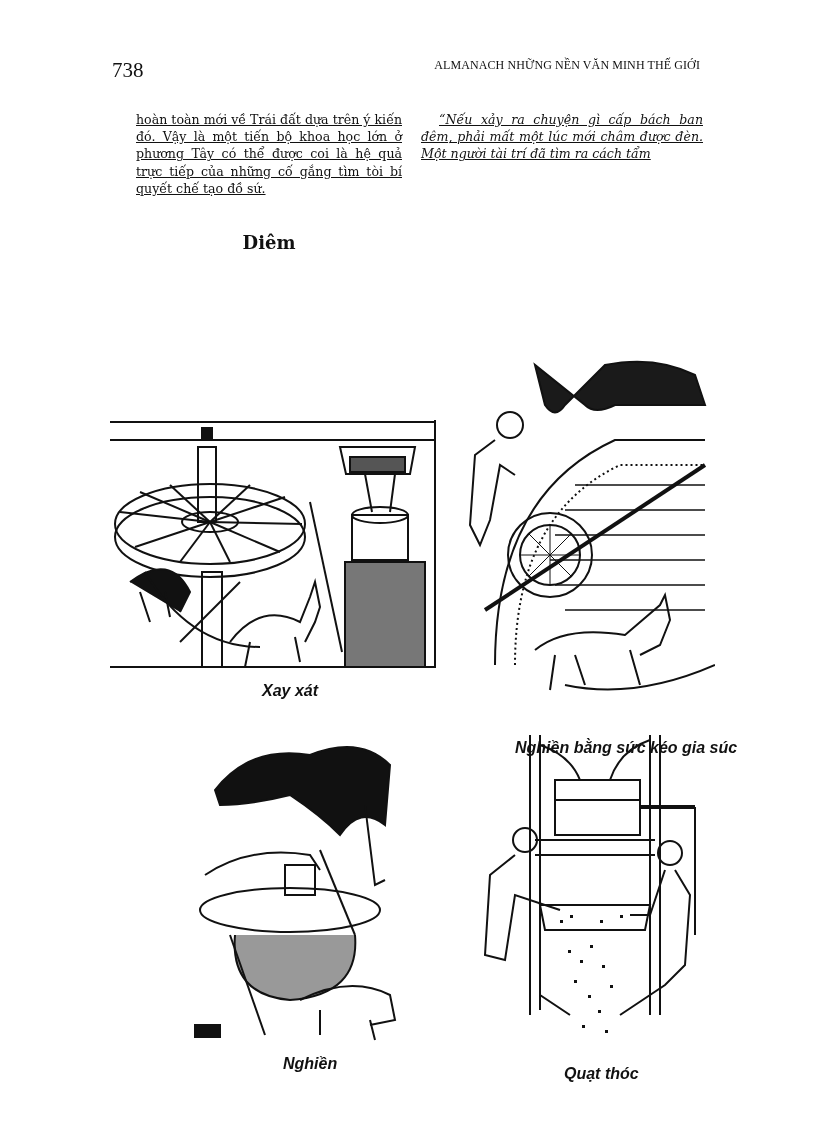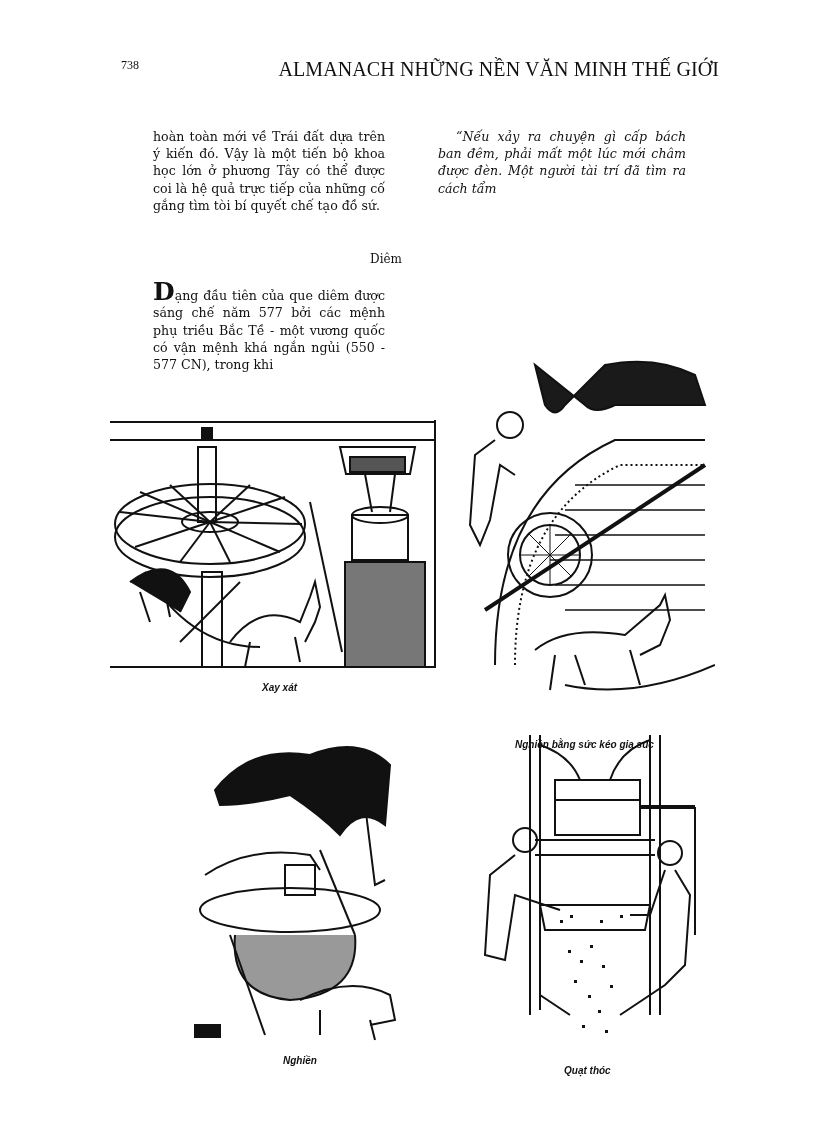--- a/index.html
+++ b/index.html
@@ -1,46 +1,45 @@
 <!DOCTYPE html>
 <html><head>
 <meta charset="utf-8">
 <style>
   html, body { margin: 0; padding: 0; background: #ffffff; }
   body { width: 816px; height: 1123px; position: relative; overflow: hidden;
          font-family: "DejaVu Serif", "Liberation Serif", serif; color: #111; }
-  .page-number { position: absolute; left: 121px; top: 58px; font-size: 12px;
+  .page-number { position: absolute; left: 112px; top: 58px; font-size: 21px;
                  font-family: "Liberation Serif", serif; }
-  .running-head { position: absolute; right: 97px; top: 58px; font-size: 20px;
+  .running-head { position: absolute; right: 116px; top: 58px; font-size: 12px;
                   font-family: "Liberation Serif", serif; letter-spacing: 0.1px; }
   .col { position: absolute; font-size: 12.6px; line-height: 17.2px; text-align: justify; }
-  .col p { margin: 17px; }
+  .col p { margin: 0; text-decoration: underline; }
   .col-left { left: 136px; top: 111px; width: 266px; }
   .col-right { left: 421px; top: 111px; width: 282px; }
   .indent { text-indent: 18px; }
-  .section-title { text-align: right; font-weight: normal; font-size: 12px;
+  .section-title { text-align: center; font-weight: bold; font-size: 18px;
                    margin: 37px 0 10px 0; }
   .dropcap { font-size: 25px; font-weight: bold; line-height: 14px; }
   .bold { font-weight: bold; }
   .ital { font-style: italic; }
   .fig { position: absolute; }
   .caption { position: absolute; font-family: "Liberation Sans", sans-serif;
-             font-weight: bold; font-style: italic; font-size: 10px; }
+             font-weight: bold; font-style: italic; font-size: 16px; }
   svg { display: block; }
 </style>
 </head>
 <body>
 
 <div class="page-number">738</div>
 <div class="running-head">ALMANACH NHỮNG NỀN VĂN MINH THẾ GIỚI</div>
 
 <div class="col col-left">
   <p>hoàn toàn mới về Trái đất dựa trên ý kiến đó. Vậy là một tiến bộ khoa học lớn ở phương Tây có thể được coi là hệ quả trực tiếp của những cố gắng tìm tòi bí quyết chế tạo đồ sứ.</p>
   <div class="section-title">Diêm</div>
-  <p><span class="dropcap">D</span><span>ạng đầu tiên của que diêm được sáng chế năm 577 bởi các mệnh phụ triều Bắc Tề - một vương quốc có vận mệnh khá ngắn ngủi (550 - 577 CN), trong khi</span></p>
 </div>
 
 <div class="col col-right">
   <p class="indent ital">“Nếu xảy ra chuyện gì cấp bách ban đêm, phải mất một lúc mới châm được đèn. Một người tài trí đã tìm ra cách tẩm</p>
 </div>
 
 <div class="fig" style="left:110px; top:412px;">
   <svg width="340" height="258" viewBox="0 0 340 258">
     <g fill="none" stroke="#111" stroke-width="2">
       <line x1="0" y1="10" x2="325" y2="10"></line>

